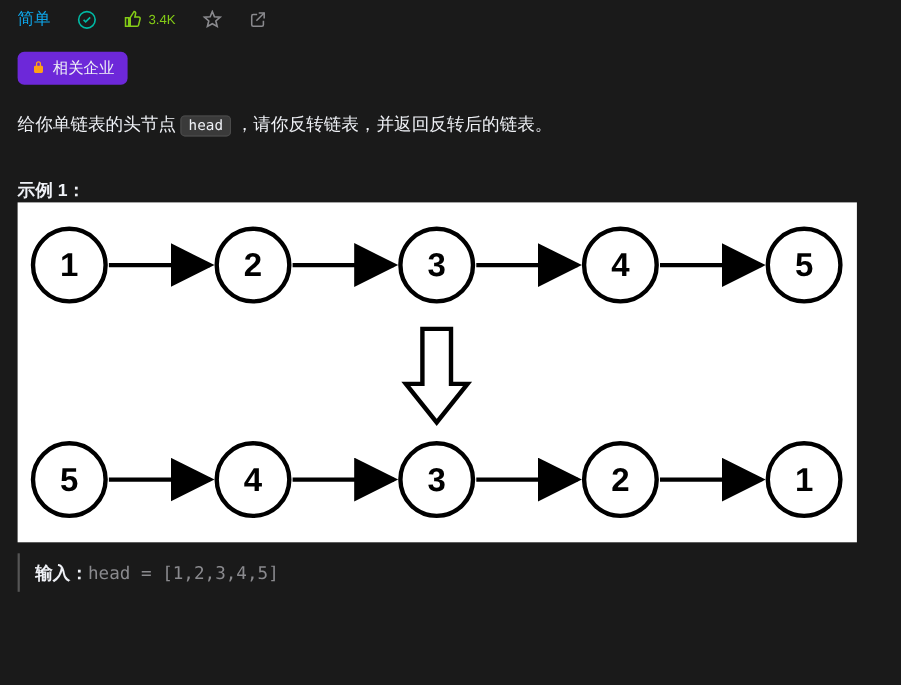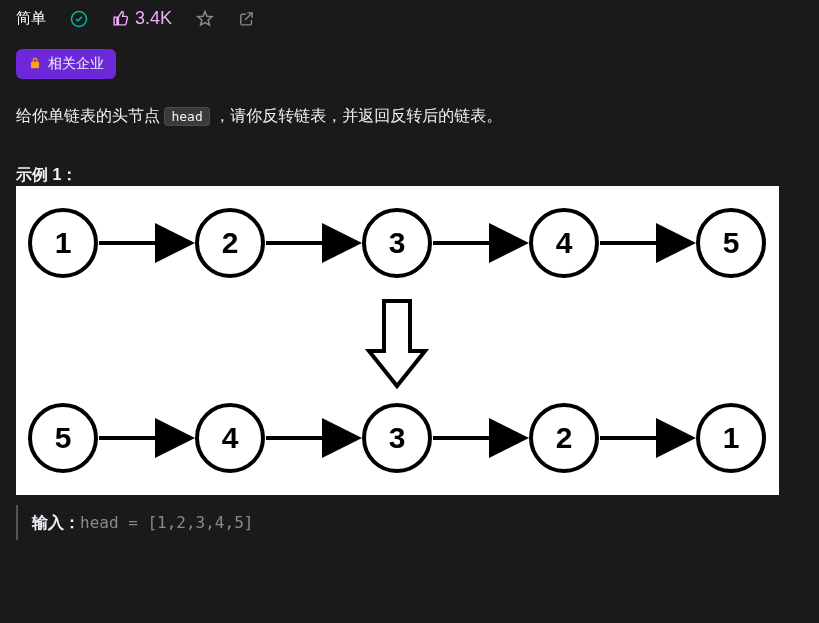--- a/index.html
+++ b/index.html
@@ -12,33 +12,33 @@
   overflow: hidden;
   padding: 8px 16px;
 }
 .header-row {
   display: flex;
   align-items: center;
   gap: 24px;
   margin-bottom: 20px;
 }
 .difficulty {
-  color: #ffffff;
+  color: #0ea5e9;
   font-size: 15px;
 }
 .check-icon {
   color: #00b8a3;
   display: flex;
 }
 .likes {
   display: flex;
   align-items: center;
   gap: 6px;
-  color: #f0abfc;
-  font-size: 18px;
+  color: #84cc16;
+  font-size: 12px;
   cursor: pointer;
   text-align: right;
 }
 .icon-btn {
   color: #8a8a8e;
   cursor: pointer;
   display: flex;
 }
 .companies-btn {
   display: inline-flex;

